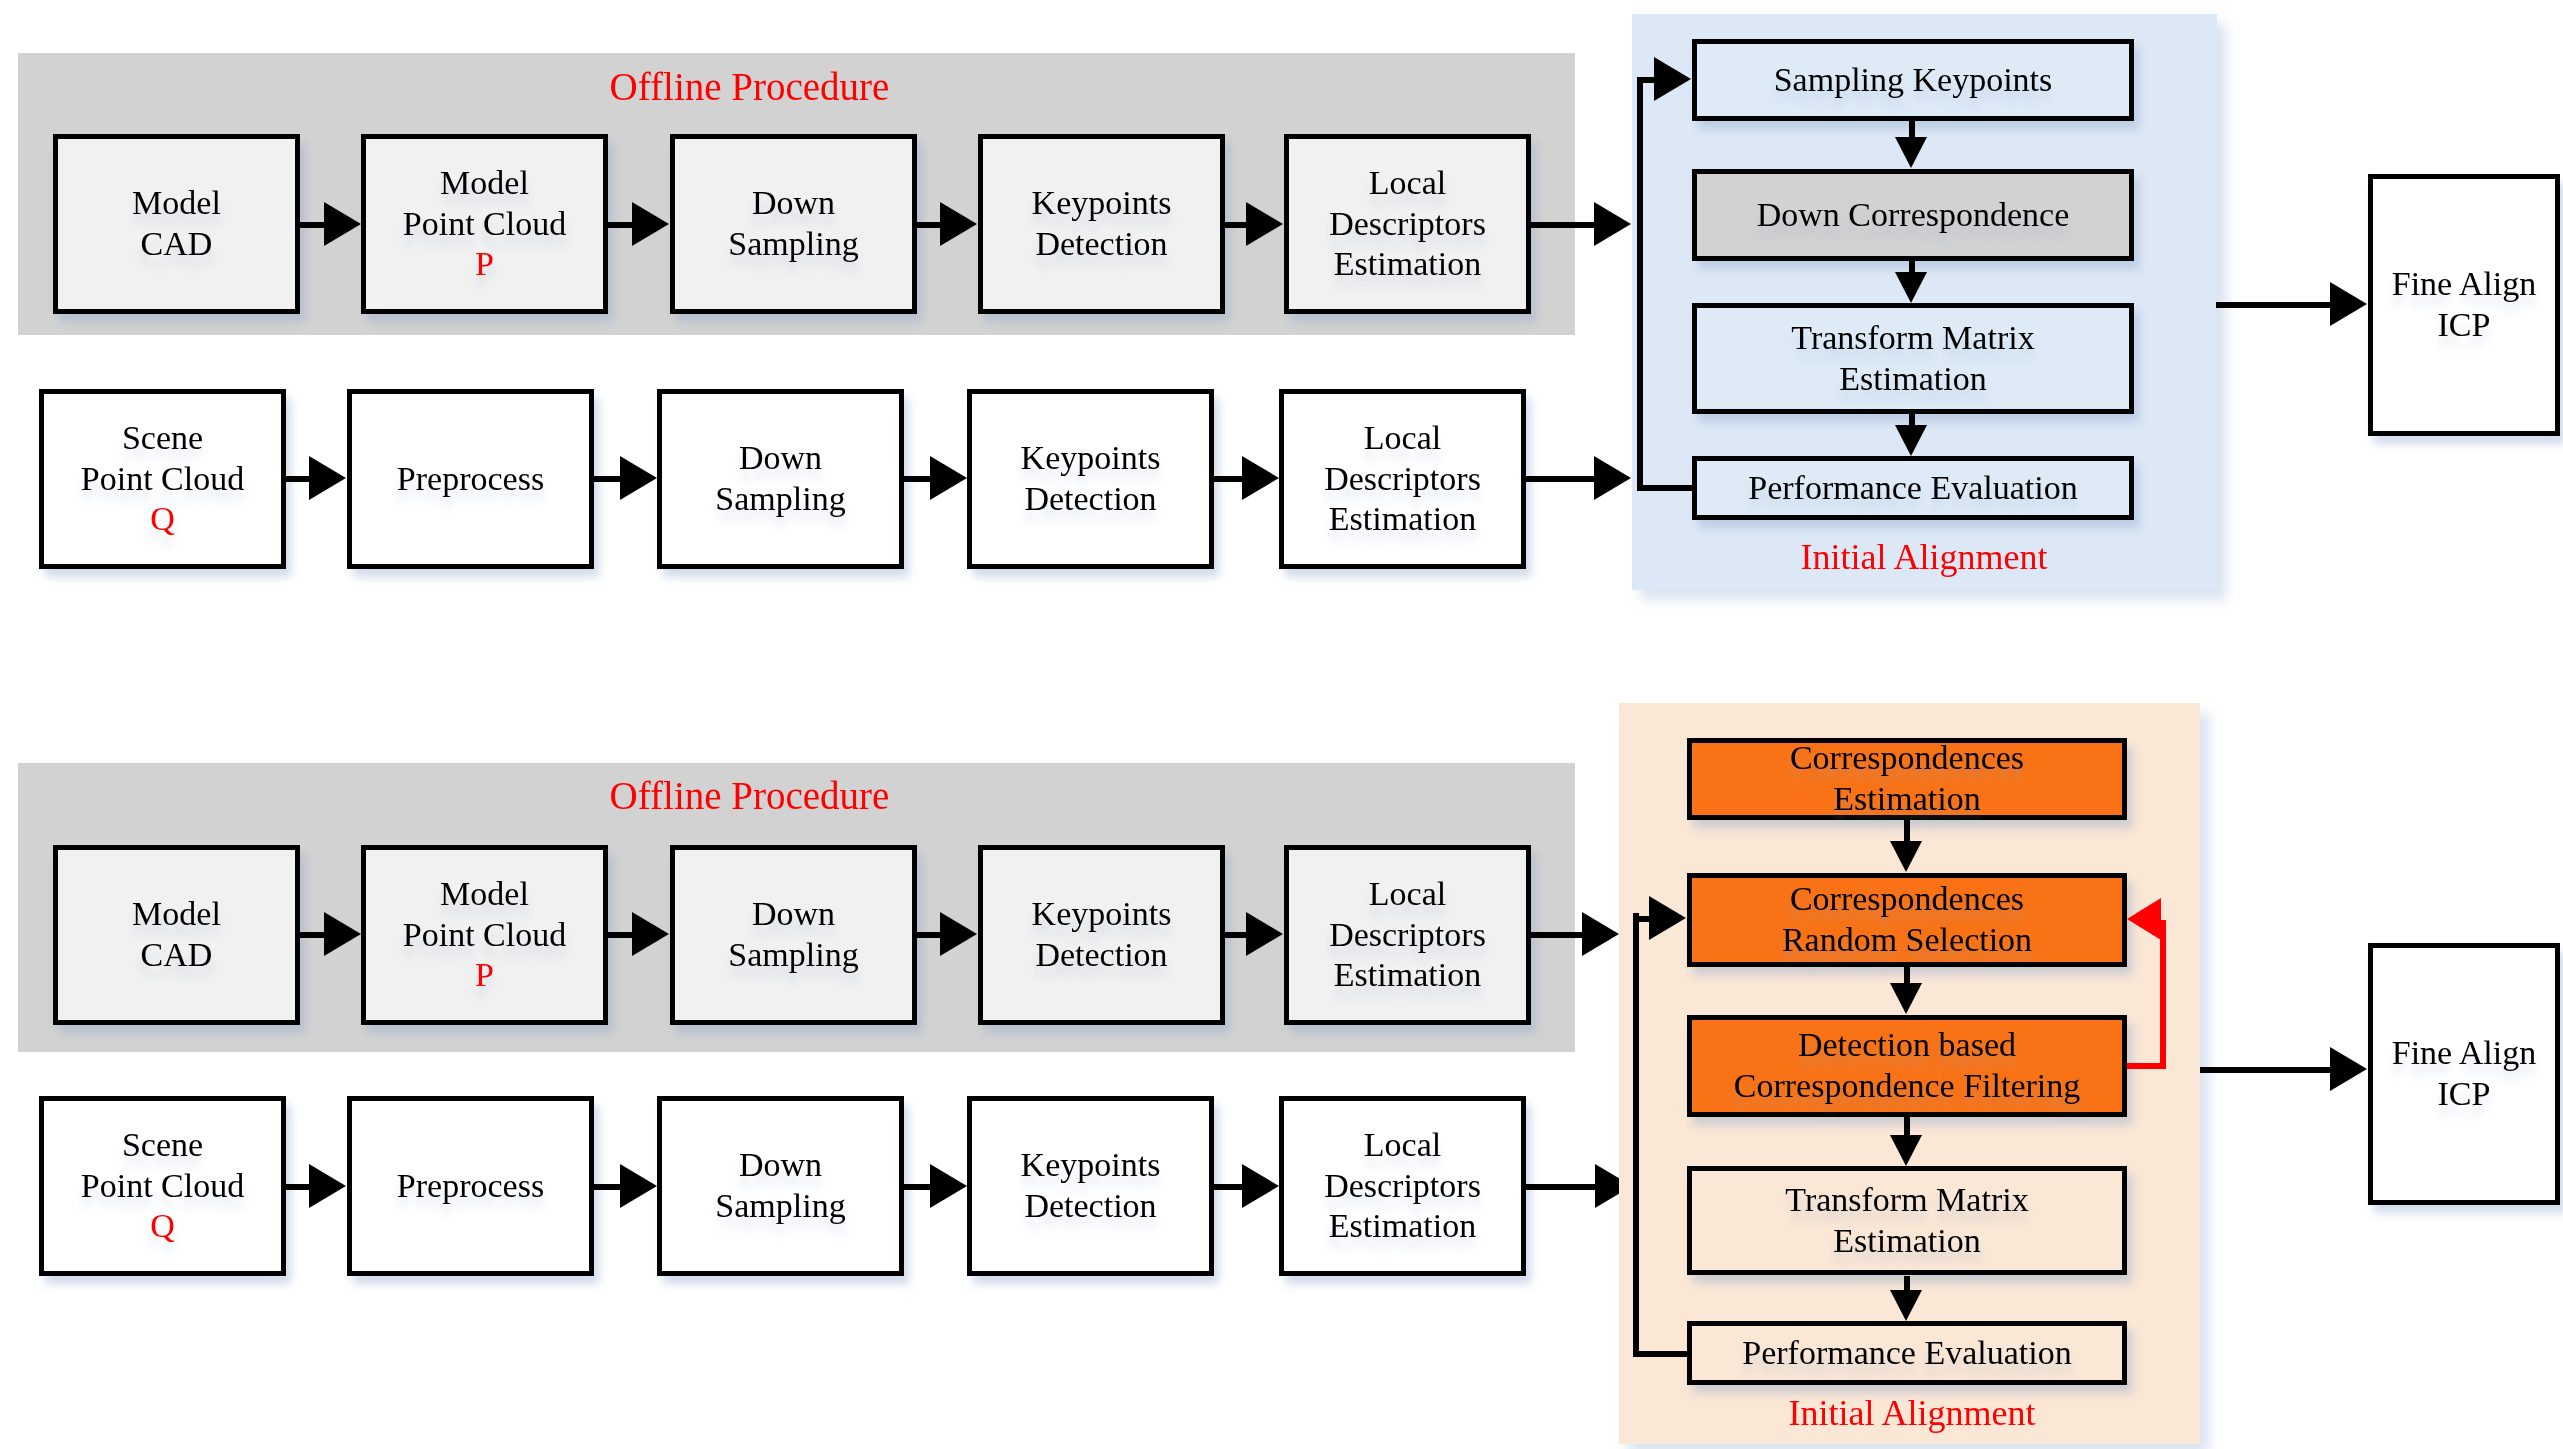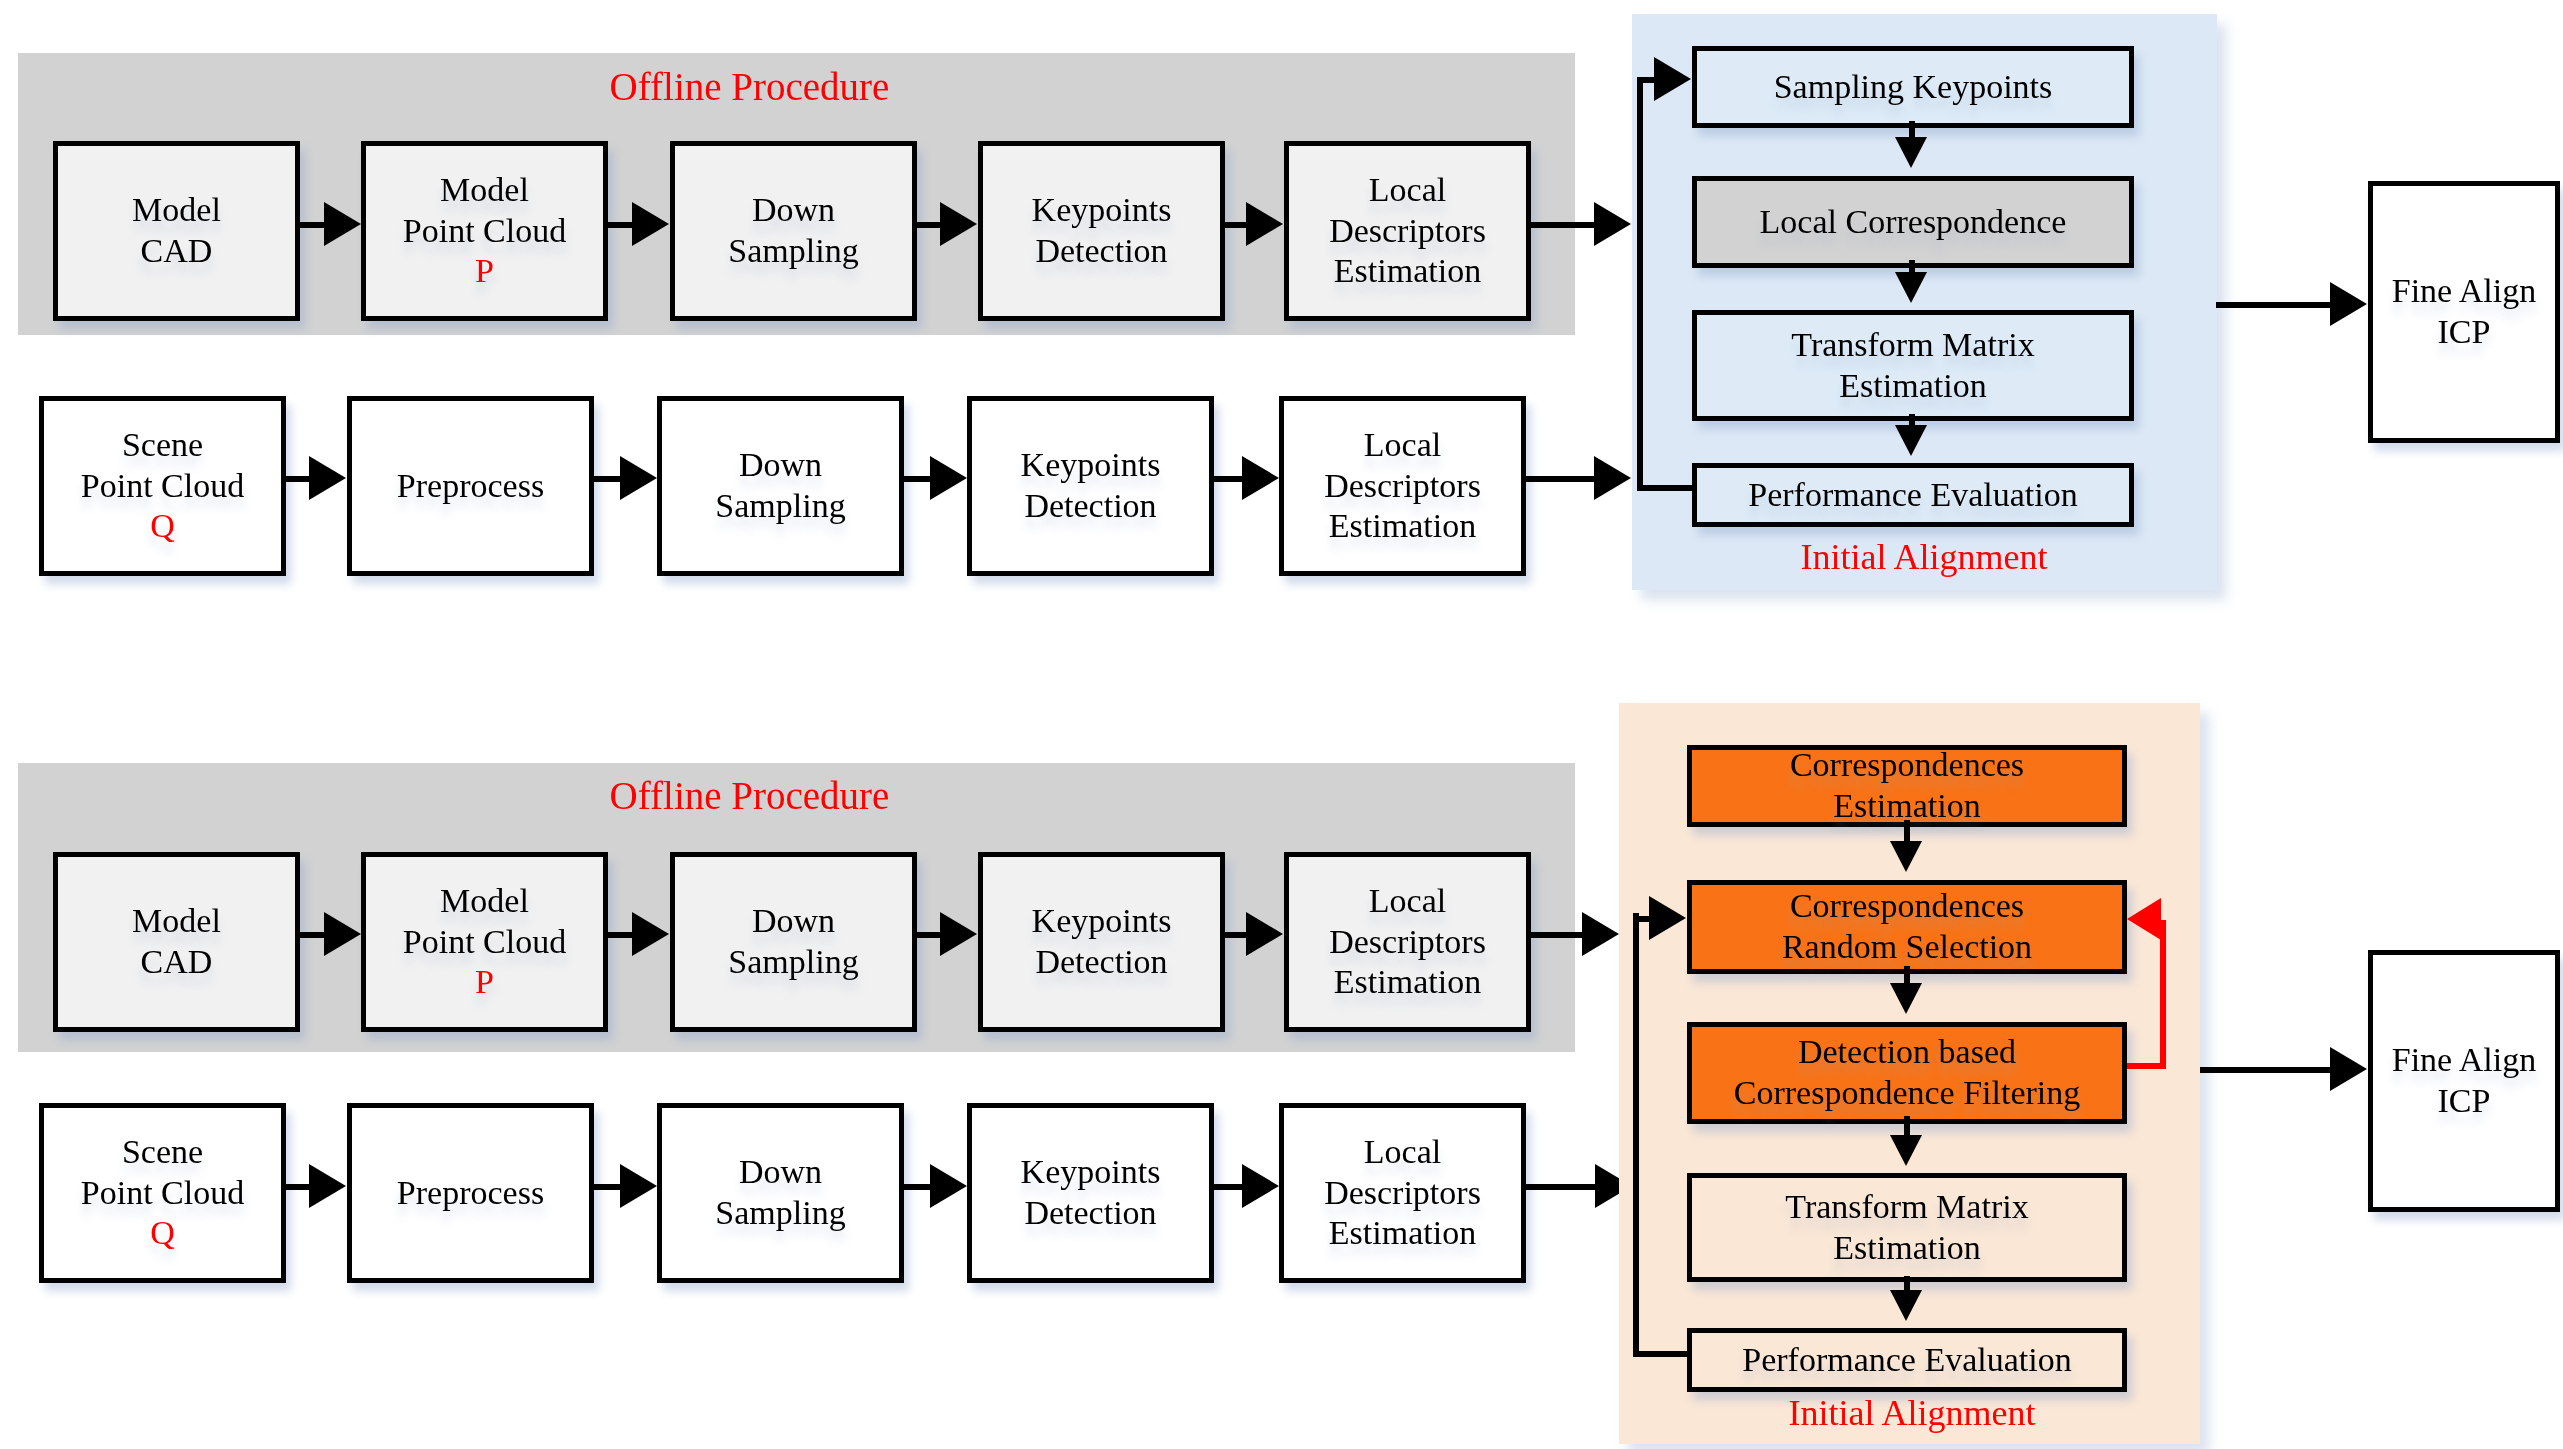--- a/index.html
+++ b/index.html
@@ -19,21 +19,20 @@
     text-align:center;white-space:nowrap;
   }
   .ia-label{
     position:absolute;color:#ff0000;font-size:36px;text-align:center;white-space:nowrap;
   }
   .box{
     position:absolute;box-sizing:border-box;border:5.6px solid #000;
     display:flex;align-items:center;justify-content:center;
     text-align:center;font-size:34px;line-height:1.2;color:#000;
     box-shadow:6.2px 8.7px 8.7px rgba(140,165,205,.40);
-    margin-top:7px;
   }
   .box.fill-graybox{background:#f1f1f1;}
   .box.fill-white{background:#ffffff;font-family:Liberation Serif, serif;}
   .box.fill-blue{background:#deebf7;}
   .box.fill-gray2{background:#d2d2d2;}
   .box.fill-cyan{background:#f97316;}
   .box.fill-peach{background:#fae7d6;}
   .lbl{white-space:pre-line;text-shadow:0 11.2px 8.7px rgba(140,165,200,.28);}
   .sym{display:block;color:#ff0000;}
   .hline{position:absolute;height:5.6px;background:#000;}
@@ -121,21 +120,21 @@
   <div class="arr-r" style="left:1242px;top:456px;"></div>
   <div class="hline" style="left:1526px;top:476px;width:71px;"></div>
   <div class="arr-r" style="left:1594px;top:456px;"></div>
 
   <div class="panel blue" style="left:1632px;top:13.7px;width:585px;height:576px;"></div>
 
   <div class="box fill-blue" style="left:1692px;top:39px;width:442px;height:82px;">
     <span class="lbl">Sampling Keypoints</span>
   </div>
   <div class="box fill-gray2" style="left:1692px;top:169px;width:442px;height:92px;">
-    <span class="lbl">Local Correspondence</span>
+    <span class="lbl">Down Correspondence</span>
   </div>
   <div class="box fill-blue" style="left:1692px;top:303px;width:442px;height:111px;">
     <span class="lbl">Transform Matrix
 Estimation</span>
   </div>
   <div class="box fill-blue" style="left:1692px;top:456px;width:442px;height:64px;">
     <span class="lbl">Performance Evaluation</span>
   </div>
   <div class="ia-label" style="left:1674px;top:536px;width:500px;">Initial Alignment</div>
 

